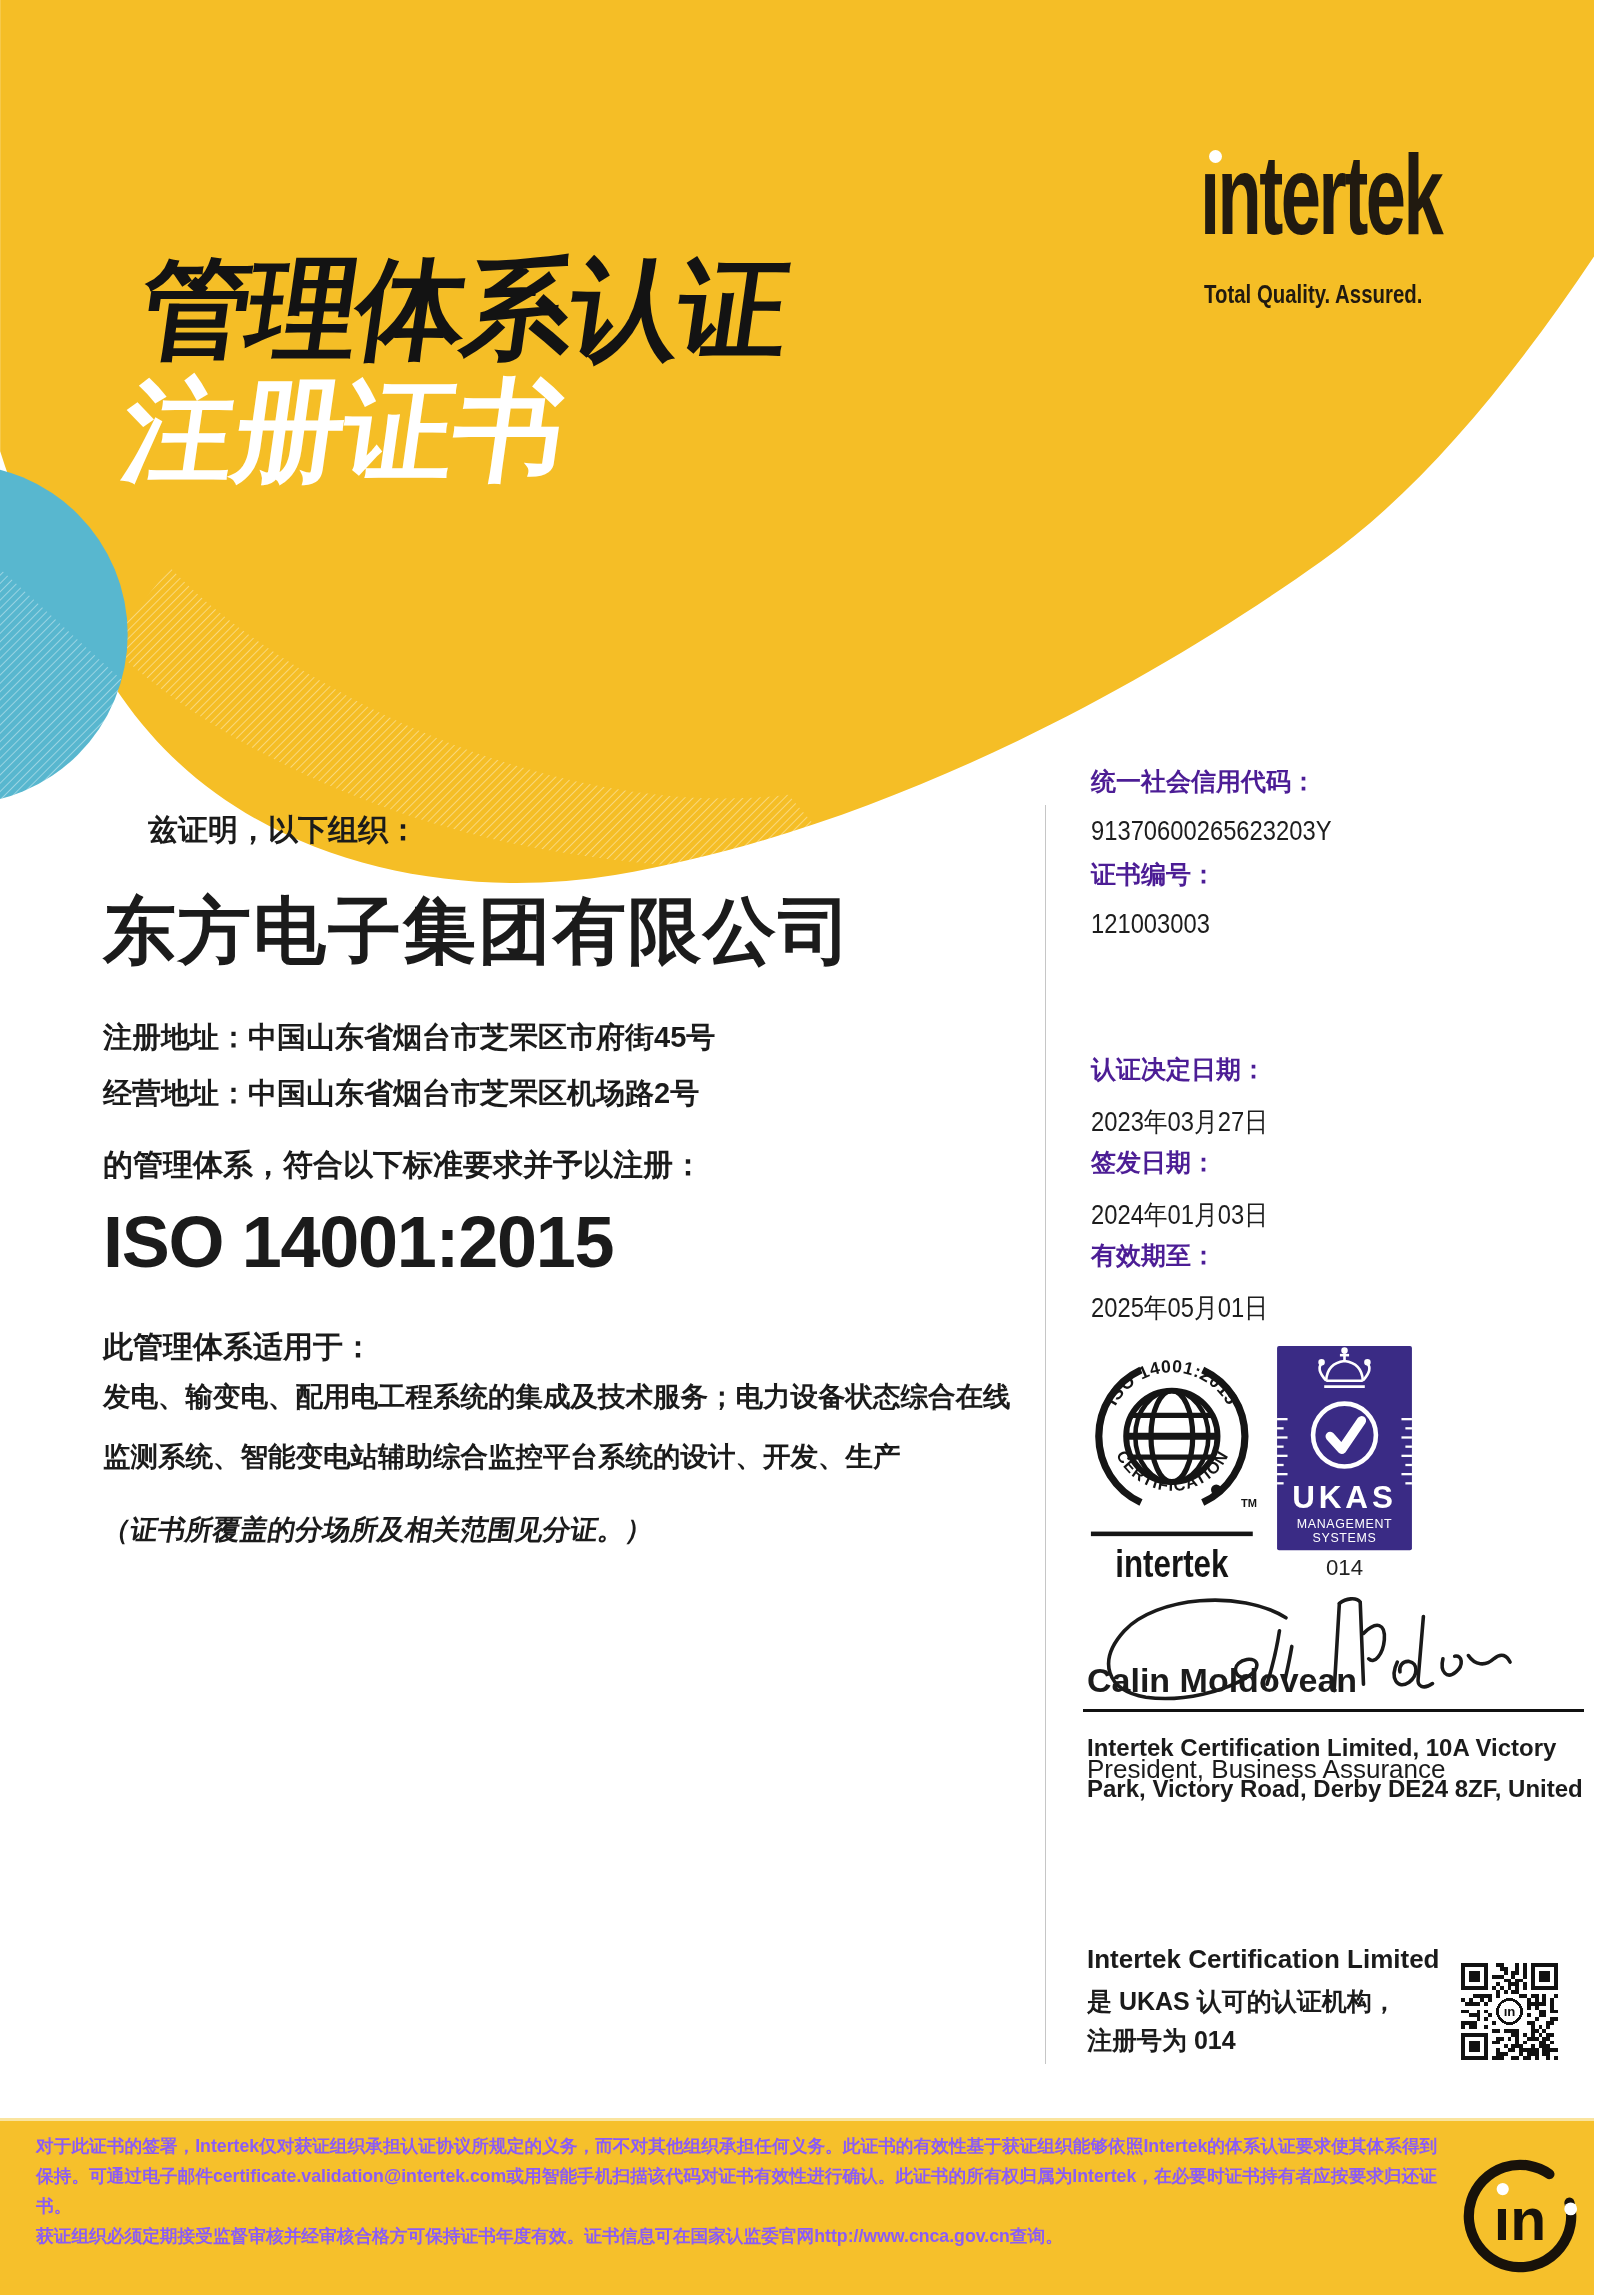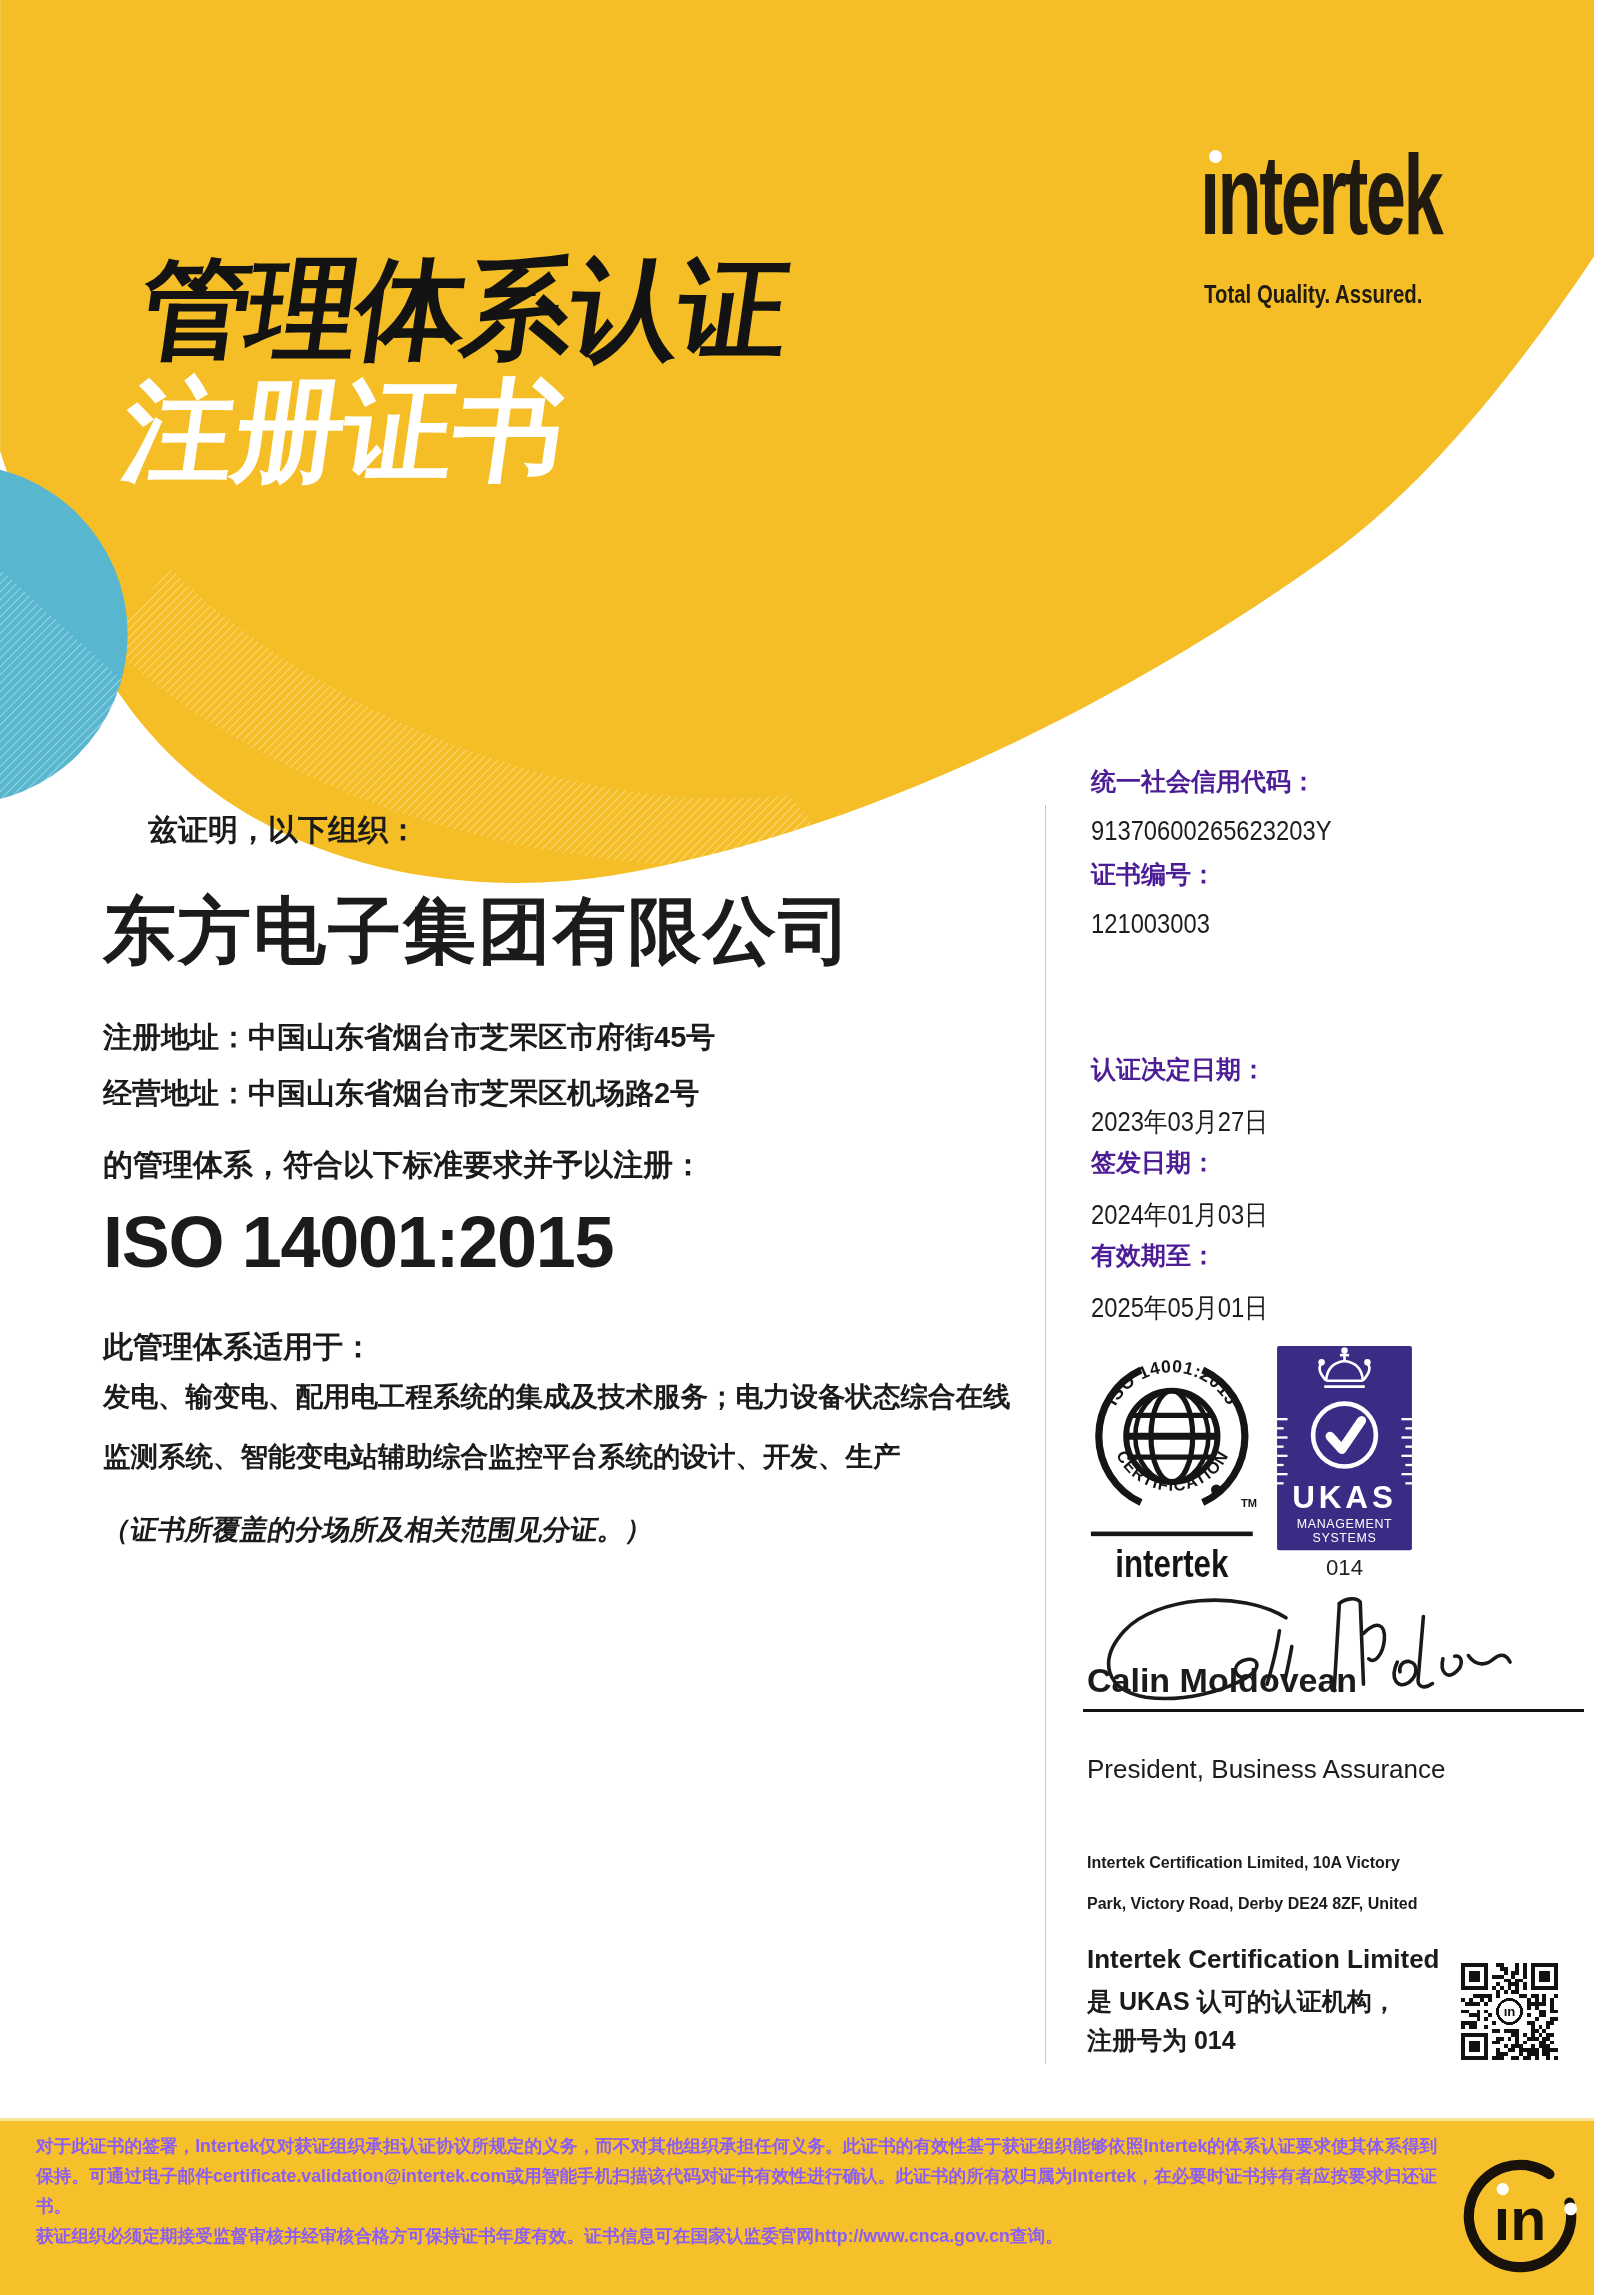--- a/index.html
+++ b/index.html
@@ -32,21 +32,21 @@
   .scope2{top:1439px;}
   .scopenote{top:1512px;font-size:27.5px;font-weight:bold;transform:skewX(-10deg);white-space:nowrap;}
   
   .divider{left:1045px;top:805px;width:1.3px;height:1259px;background:#c6c6c6;}
   .sb{left:1091px;width:523px;}
   .sb .lbl{font-size:25px;font-weight:bold;color:#4c1d95;white-space:nowrap;}
   .sb .val{font-size:27px;margin-top:18.3px;color:#1d1d1d;transform:scaleX(.88);transform-origin:left top;white-space:nowrap;}
   .sig-rule{left:1083px;top:1709px;width:501px;height:2.6px;background:#111;}
   .sig-name{left:1087px;top:1661px;font-size:34px;font-weight:bold;}
   .sig-title{left:1087px;top:1754px;font-size:26px;}
-  .issuer-addr{left:1087px;top:1842px;font-size:16px;font-weight:bold;line-height:41px;}
+  .issuer-addr{left:1087px;top:1727px;font-size:24px;font-weight:bold;line-height:41px;}
   .acc1{left:1087px;top:1944px;font-size:26px;font-weight:bold;}
   .acc2{left:1087px;top:1985px;font-size:25px;font-weight:bold;}
   .acc3{left:1087px;top:2024px;font-size:25px;font-weight:bold;}
   
   .footer-bar{left:0;top:2118px;width:1623px;height:178px;background:#f6c02b;border-top:3.9px solid #fae49e;box-sizing:border-box;}
   .fline{position:absolute;left:36px;font-size:17.7px;font-weight:bold;color:#8b5cf6;white-space:nowrap;}
   .f1{top:2134px;}.f2{top:2164px;}.f3{top:2194px;}.f4{top:2224px;}
   svg text{font-family:"Liberation Sans",sans-serif;}
 </style>
 </head>

